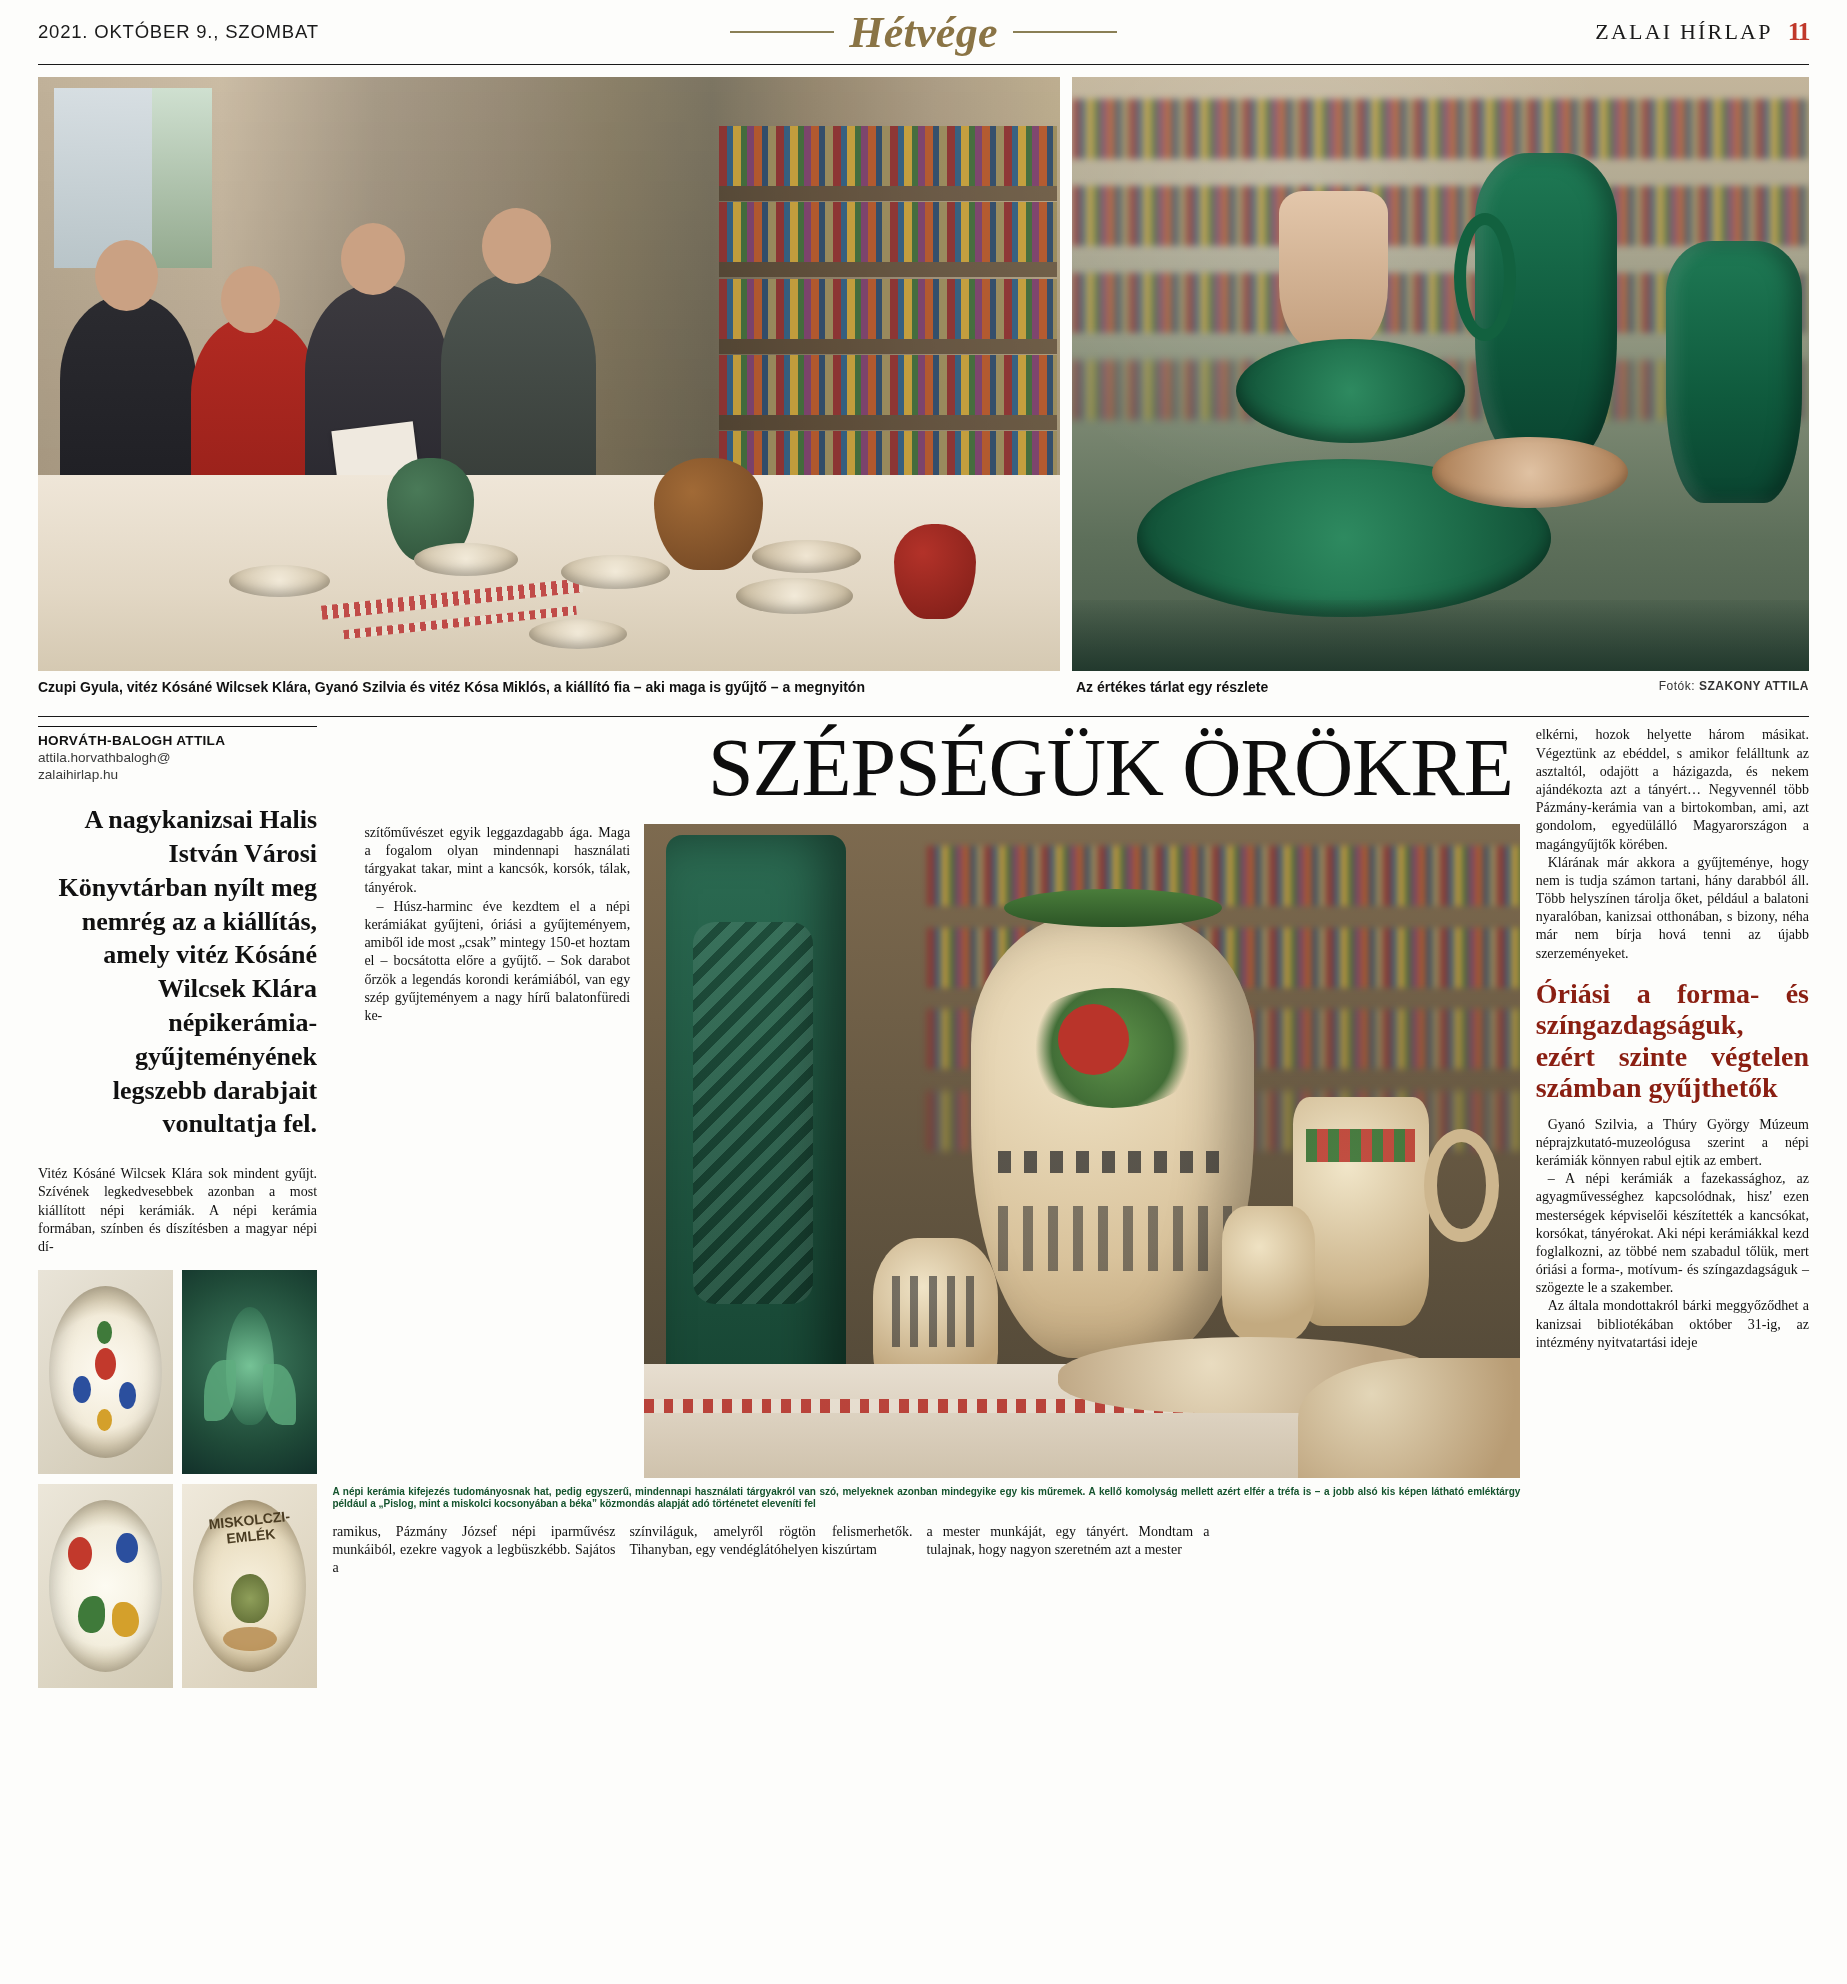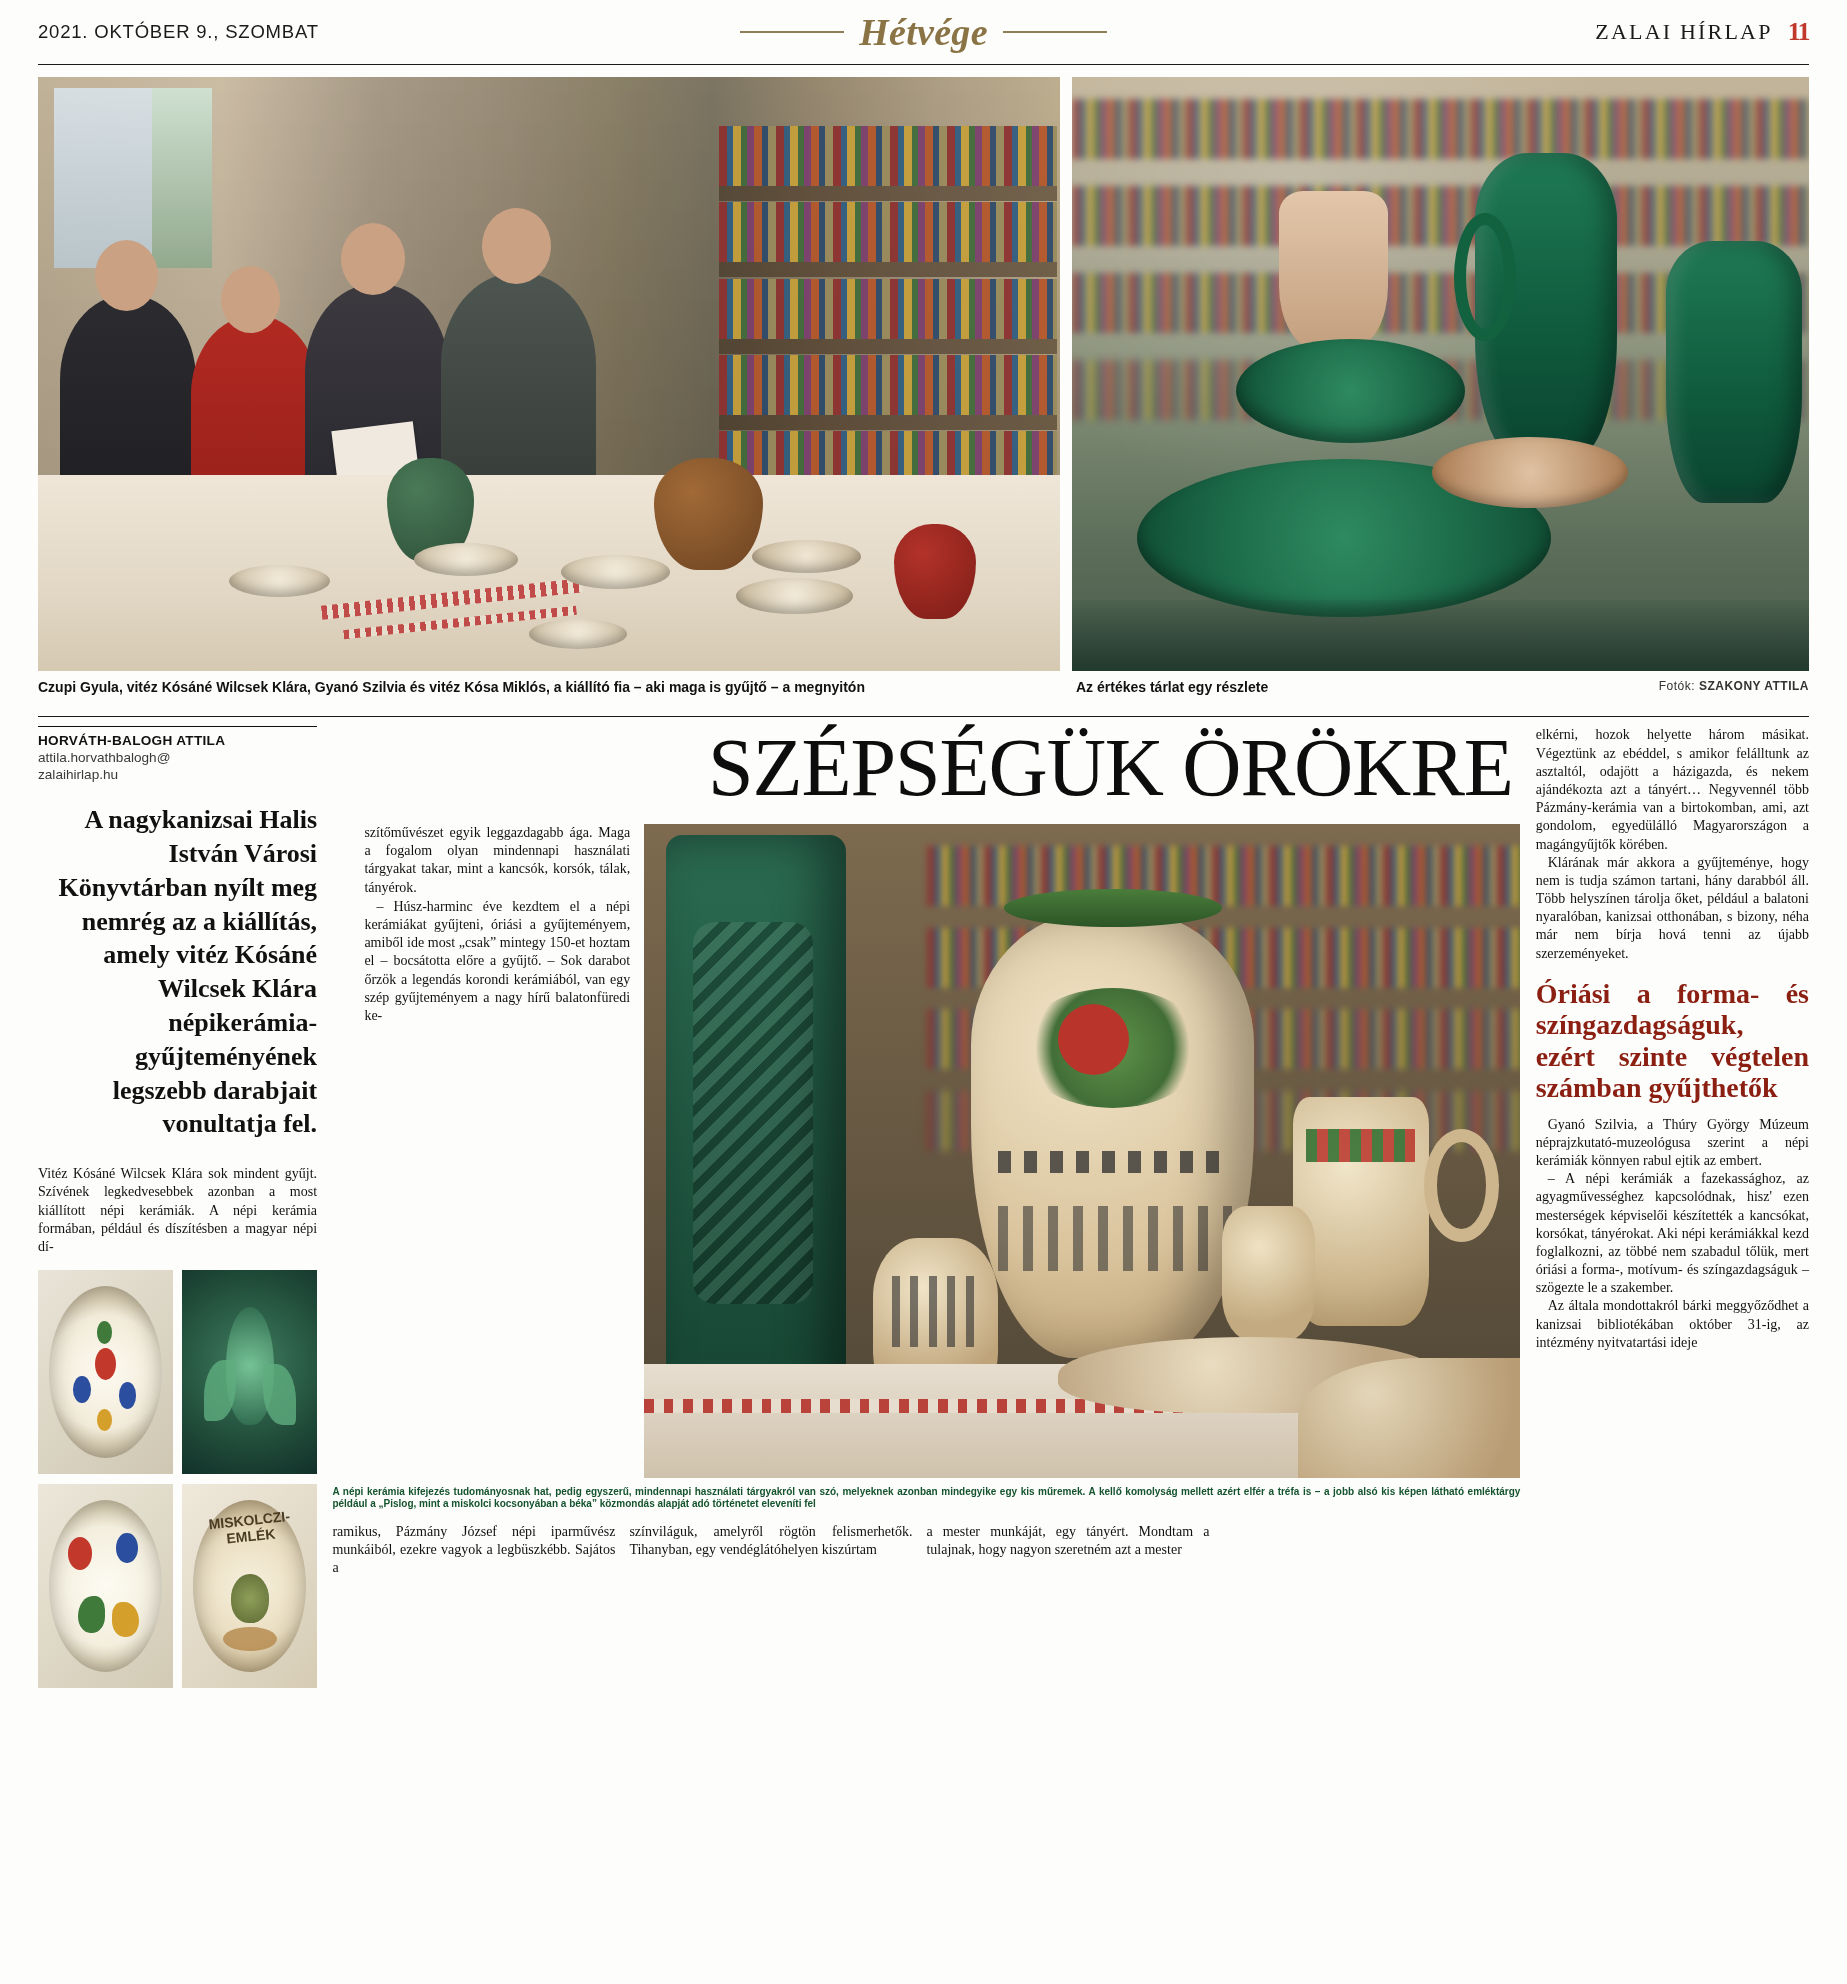--- a/index.html
+++ b/index.html
@@ -45,21 +45,21 @@
   }
   .masthead-rule {
     width: 104px;
     height: 1.1px;
     background: #8a7f55;
   }
   .masthead-title {
     font-family: "Liberation Serif", serif;
     font-weight: bold;
     font-style: italic;
-    font-size: 38px;
+    font-size: 44px;
     color: #8a7445;
     letter-spacing: 0.3px;
   }
   .masthead-right {
     display: flex;
     align-items: center;
     gap: 15px;
     white-space: nowrap;
   }
   .masthead-brand {
@@ -417,21 +417,21 @@
     <div class="col-left">
       <div class="byline">HORVÁTH-BALOGH ATTILA</div>
       <div class="byline-mail">
         <span>attila.horvathbalogh@</span><br>
         <span>zalaihirlap.hu</span>
       </div>
 
       <div class="lead">A nagykanizsai Halis István Városi Könyvtárban nyílt meg nemrég az a kiállítás, amely vitéz Kósáné Wilcsek Klára népikerámia-gyűjteményének legszebb darabjait vonultatja fel.</div>
 
       <div class="body-text" style="margin-top:24px;">
-        <p class="noindent">Vitéz Kósáné Wilcsek Klára sok mindent gyűjt. Szívének legkedvesebbek azonban a most kiállított népi kerámiák. A népi kerámia formában, például és díszítésben a magyar népi dí-</p>
+        <p class="noindent">Vitéz Kósáné Wilcsek Klára sok mindent gyűjt. Szívének legkedvesebbek azonban a most kiállított népi kerámiák. A népi kerámia formában, színben és díszítésben a magyar népi dí-</p>
       </div>
 
       <div class="thumbs">
         <div class="thumb" style="background:linear-gradient(135deg,#e9e4d8,#cfc7b2);">
           <div class="plate" style="background:radial-gradient(circle at 50% 50%, #fdfaf1 0%, #f2ebd9 55%, #d8cdb3 72%, #b9ab8c 100%);"></div>
           <div style="position:absolute;left:42%;top:38%;width:16%;height:16%;border-radius:50%;background:#c2392c;"></div>
           <div style="position:absolute;left:26%;top:52%;width:13%;height:13%;border-radius:50%;background:#2b4f9e;"></div>
           <div style="position:absolute;left:60%;top:55%;width:13%;height:13%;border-radius:50%;background:#2b4f9e;"></div>
           <div style="position:absolute;left:44%;top:25%;width:11%;height:11%;border-radius:50%;background:#3f7a3a;"></div>
           <div style="position:absolute;left:44%;top:68%;width:11%;height:11%;border-radius:50%;background:#d4a02b;"></div>

